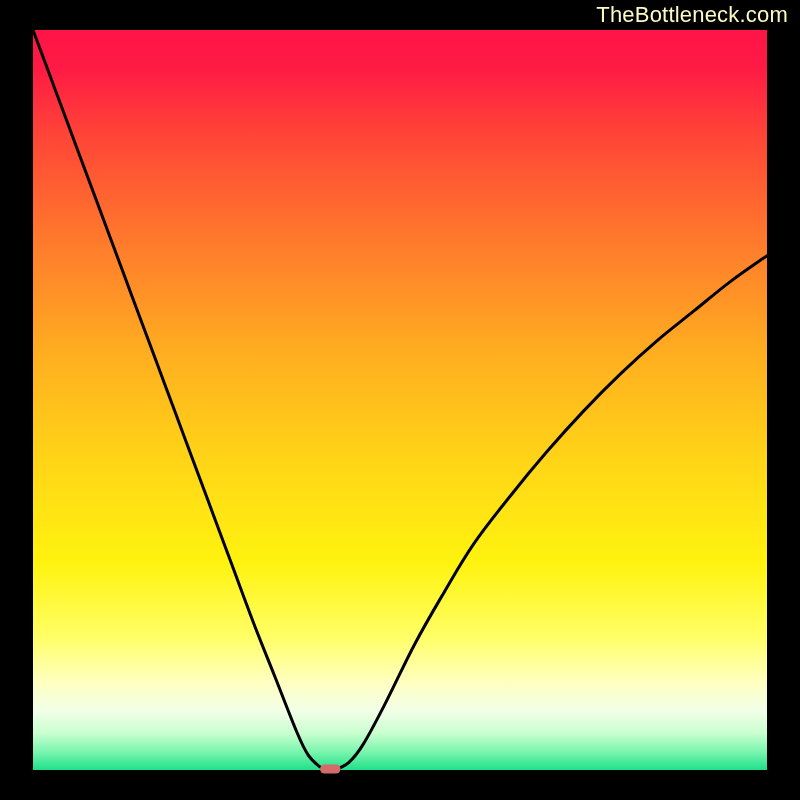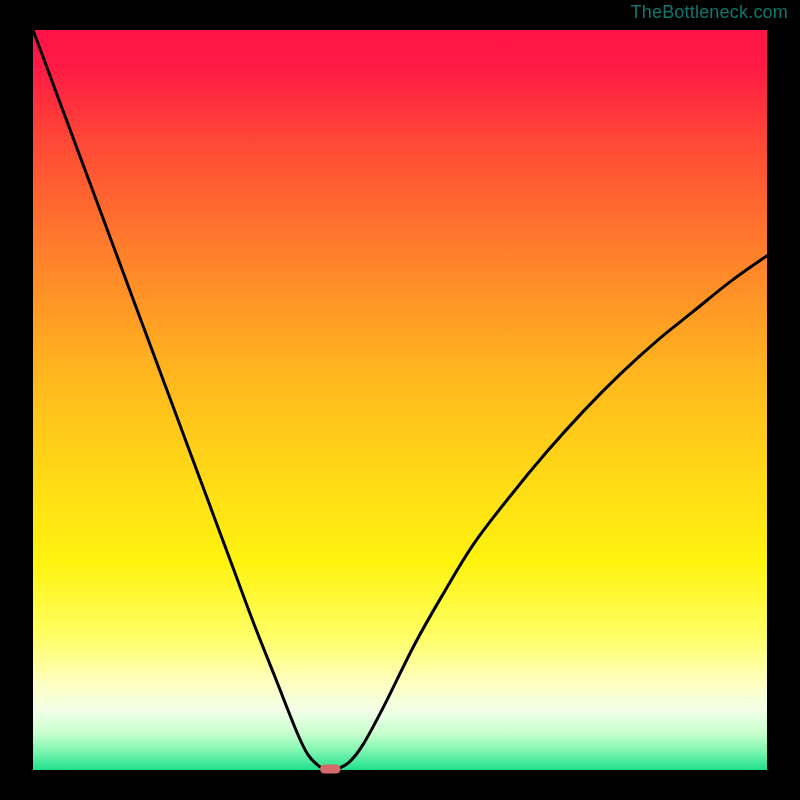--- a/index.html
+++ b/index.html
@@ -14,22 +14,22 @@
   .frame {
     position: relative;
     width: 800px;
     height: 800px;
     background: #000;
   }
   .watermark {
     position: absolute;
     top: 2px;
     right: 12px;
-    color: #0f766e;
-    font-size: 18px;
+    color: #fef9c3;
+    font-size: 22px;
     font-weight: 500;
     letter-spacing: 0.2px;
     z-index: 5;
   }
   svg {
     position: absolute;
     left: 0;
     top: 0;
   }
 </style>

